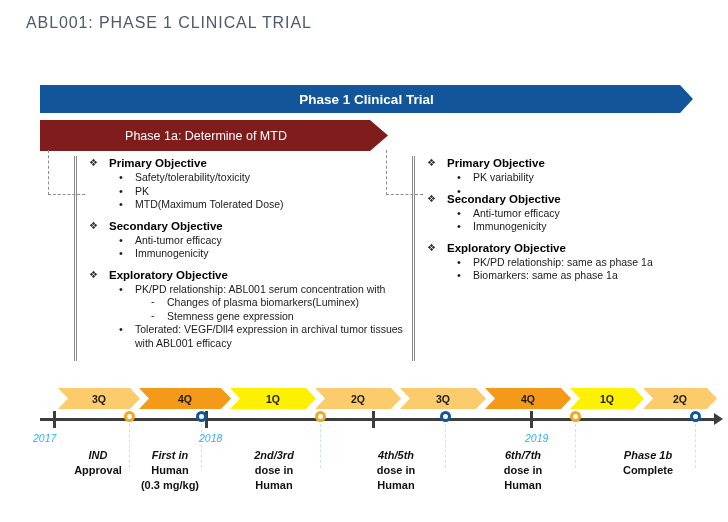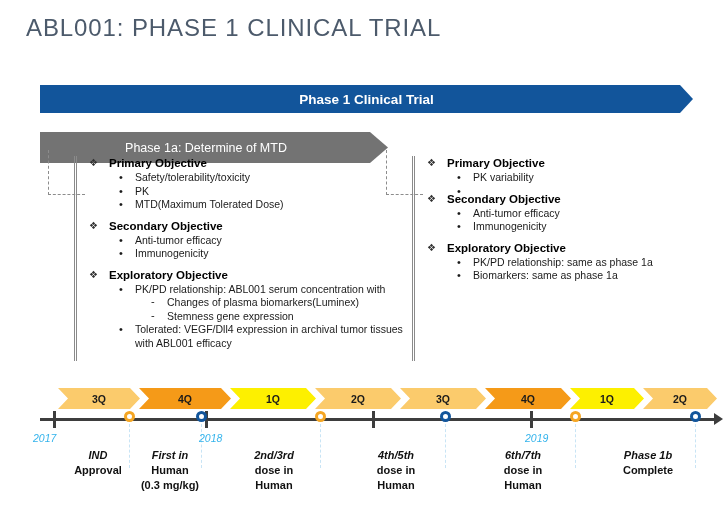--- a/index.html
+++ b/index.html
@@ -13,21 +13,21 @@
     position: relative;
     font-family: "Liberation Sans", sans-serif;
     overflow: hidden;
   }
 
   
   #page-title {
     position: absolute;
     left: 26px;
     top: 14px;
-    font-size: 24px;
+    font-size: 16px;
     letter-spacing: 0.9px;
     color: #4c5a6b;
     font-weight: 400;
     white-space: nowrap;
   }
 
   
   #phase-banner {
     position: absolute;
     left: 40px;
@@ -53,24 +53,24 @@
   .banner-row {
     position: absolute;
     left: 0;
     top: 31px;
     width: 653px;
     height: 31px;
   }
   .chev-left {
     position: absolute;
     left: 0;
-    top: 16px;
+    top: 4px;
     width: 348px;
     height: 31px;
-    background: #737373;
+    background: #7f1d1d;
     color: #ffffff;
     font-size: 12.5px;
     display: flex;
     align-items: center;
     justify-content: center;
     padding-right: 16px;
     box-sizing: border-box;
     clip-path: polygon(0 0, calc(100% - 18px) 0, 100% 50%, calc(100% - 18px) 100%, 0 100%);
   }
   .chev-right {

